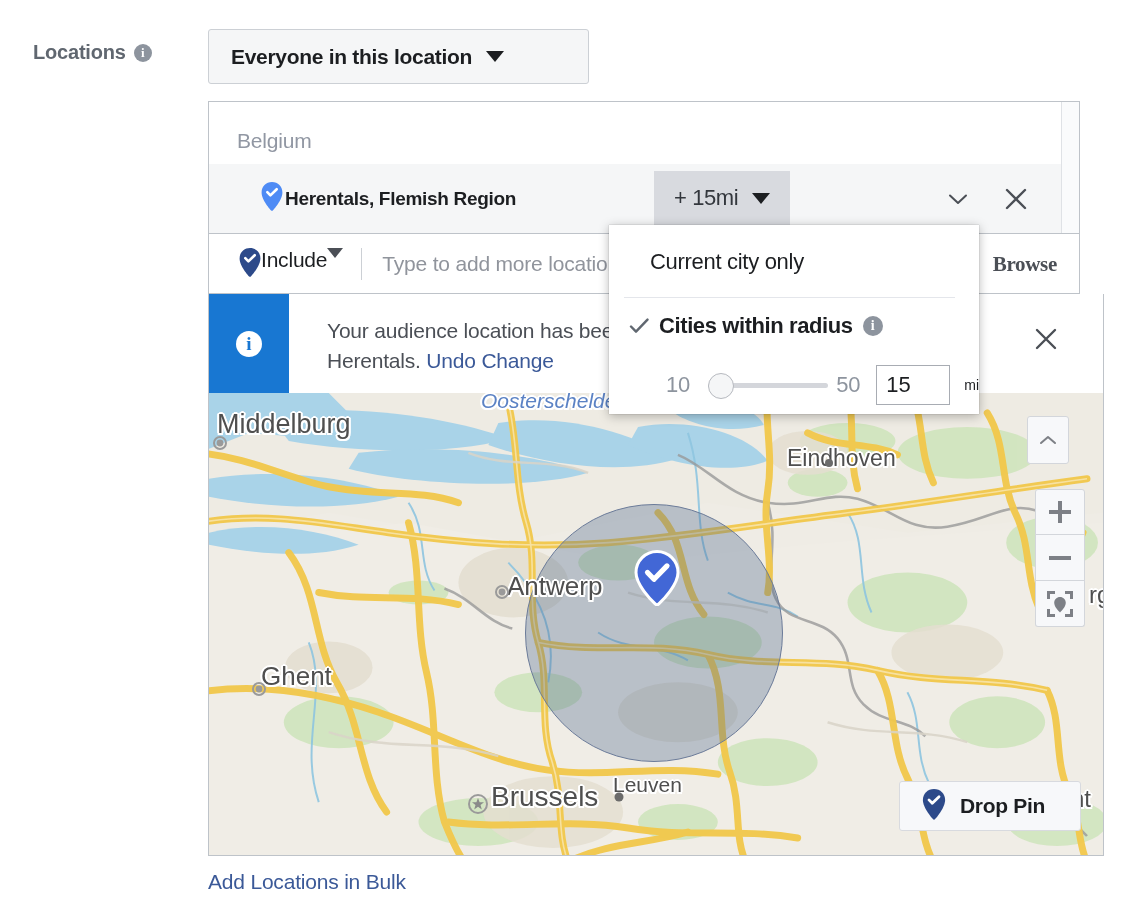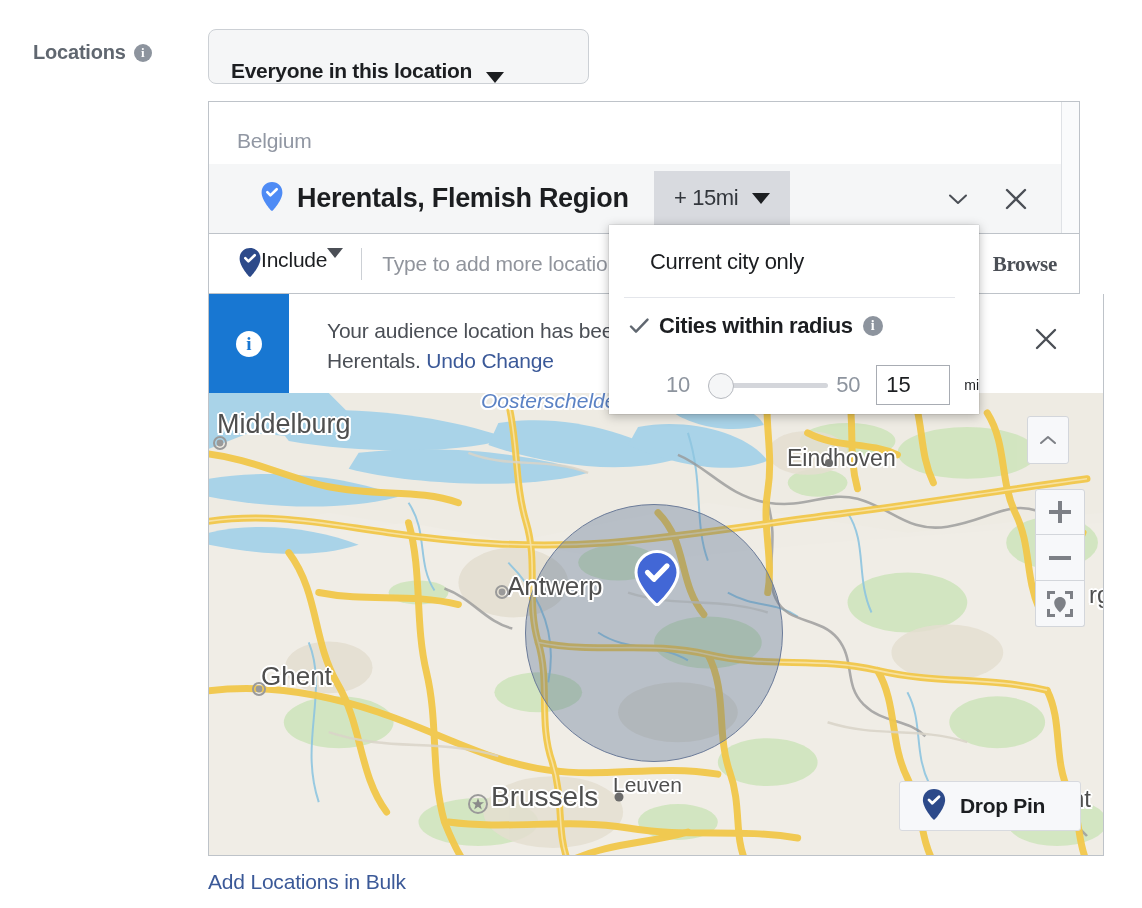--- a/index.html
+++ b/index.html
@@ -27,22 +27,22 @@
     font-family: "Liberation Serif", serif;
     line-height: 1;
   }
 
   
   .audience-select {
     position: absolute; left: 208px; top: 29px;
     width: 381px; height: 55px;
     background: #f5f6f7;
     border: 1px solid #ccd0d5;
-    border-radius: 8px;
-    display: flex; align-items: flex-end;
+    border-radius: 3px;
+    display: flex; align-items: center;
     padding: 0 22px;
     gap: 14px;
     cursor: pointer;
   }
   .audience-select .txt {
     font-size: 21px; font-weight: bold; color: #1c1e21;
     letter-spacing: -0.3px;
   }
   .caret-down {
     width: 0; height: 0;
@@ -72,22 +72,22 @@
     font-size: 21px; color: #9197a3; letter-spacing: -0.2px;
   }
   .loc-row {
     position: absolute; left: 0; top: 62px;
     width: 100%; height: 69px;
     background: #f5f6f7;
     display: flex; align-items: center;
   }
   .pin-icon { flex: 0 0 auto; margin-left: 52px; }
   .loc-name {
-    margin-left: 14px;
-    font-size: 27px; font-weight: bold; color: #1c1e21;
+    margin-left: 2px;
+    font-size: 19px; font-weight: bold; color: #1c1e21;
     letter-spacing: -0.3px; white-space: nowrap;
   }
   .radius-chip {
     position: absolute; left: 401px; top: 7px;
     height: 54px;
     background: #d8dadf;
     display: flex; align-items: center; gap: 14px;
     padding: 0 20px;
     cursor: pointer;
     margin-left: 44px;

